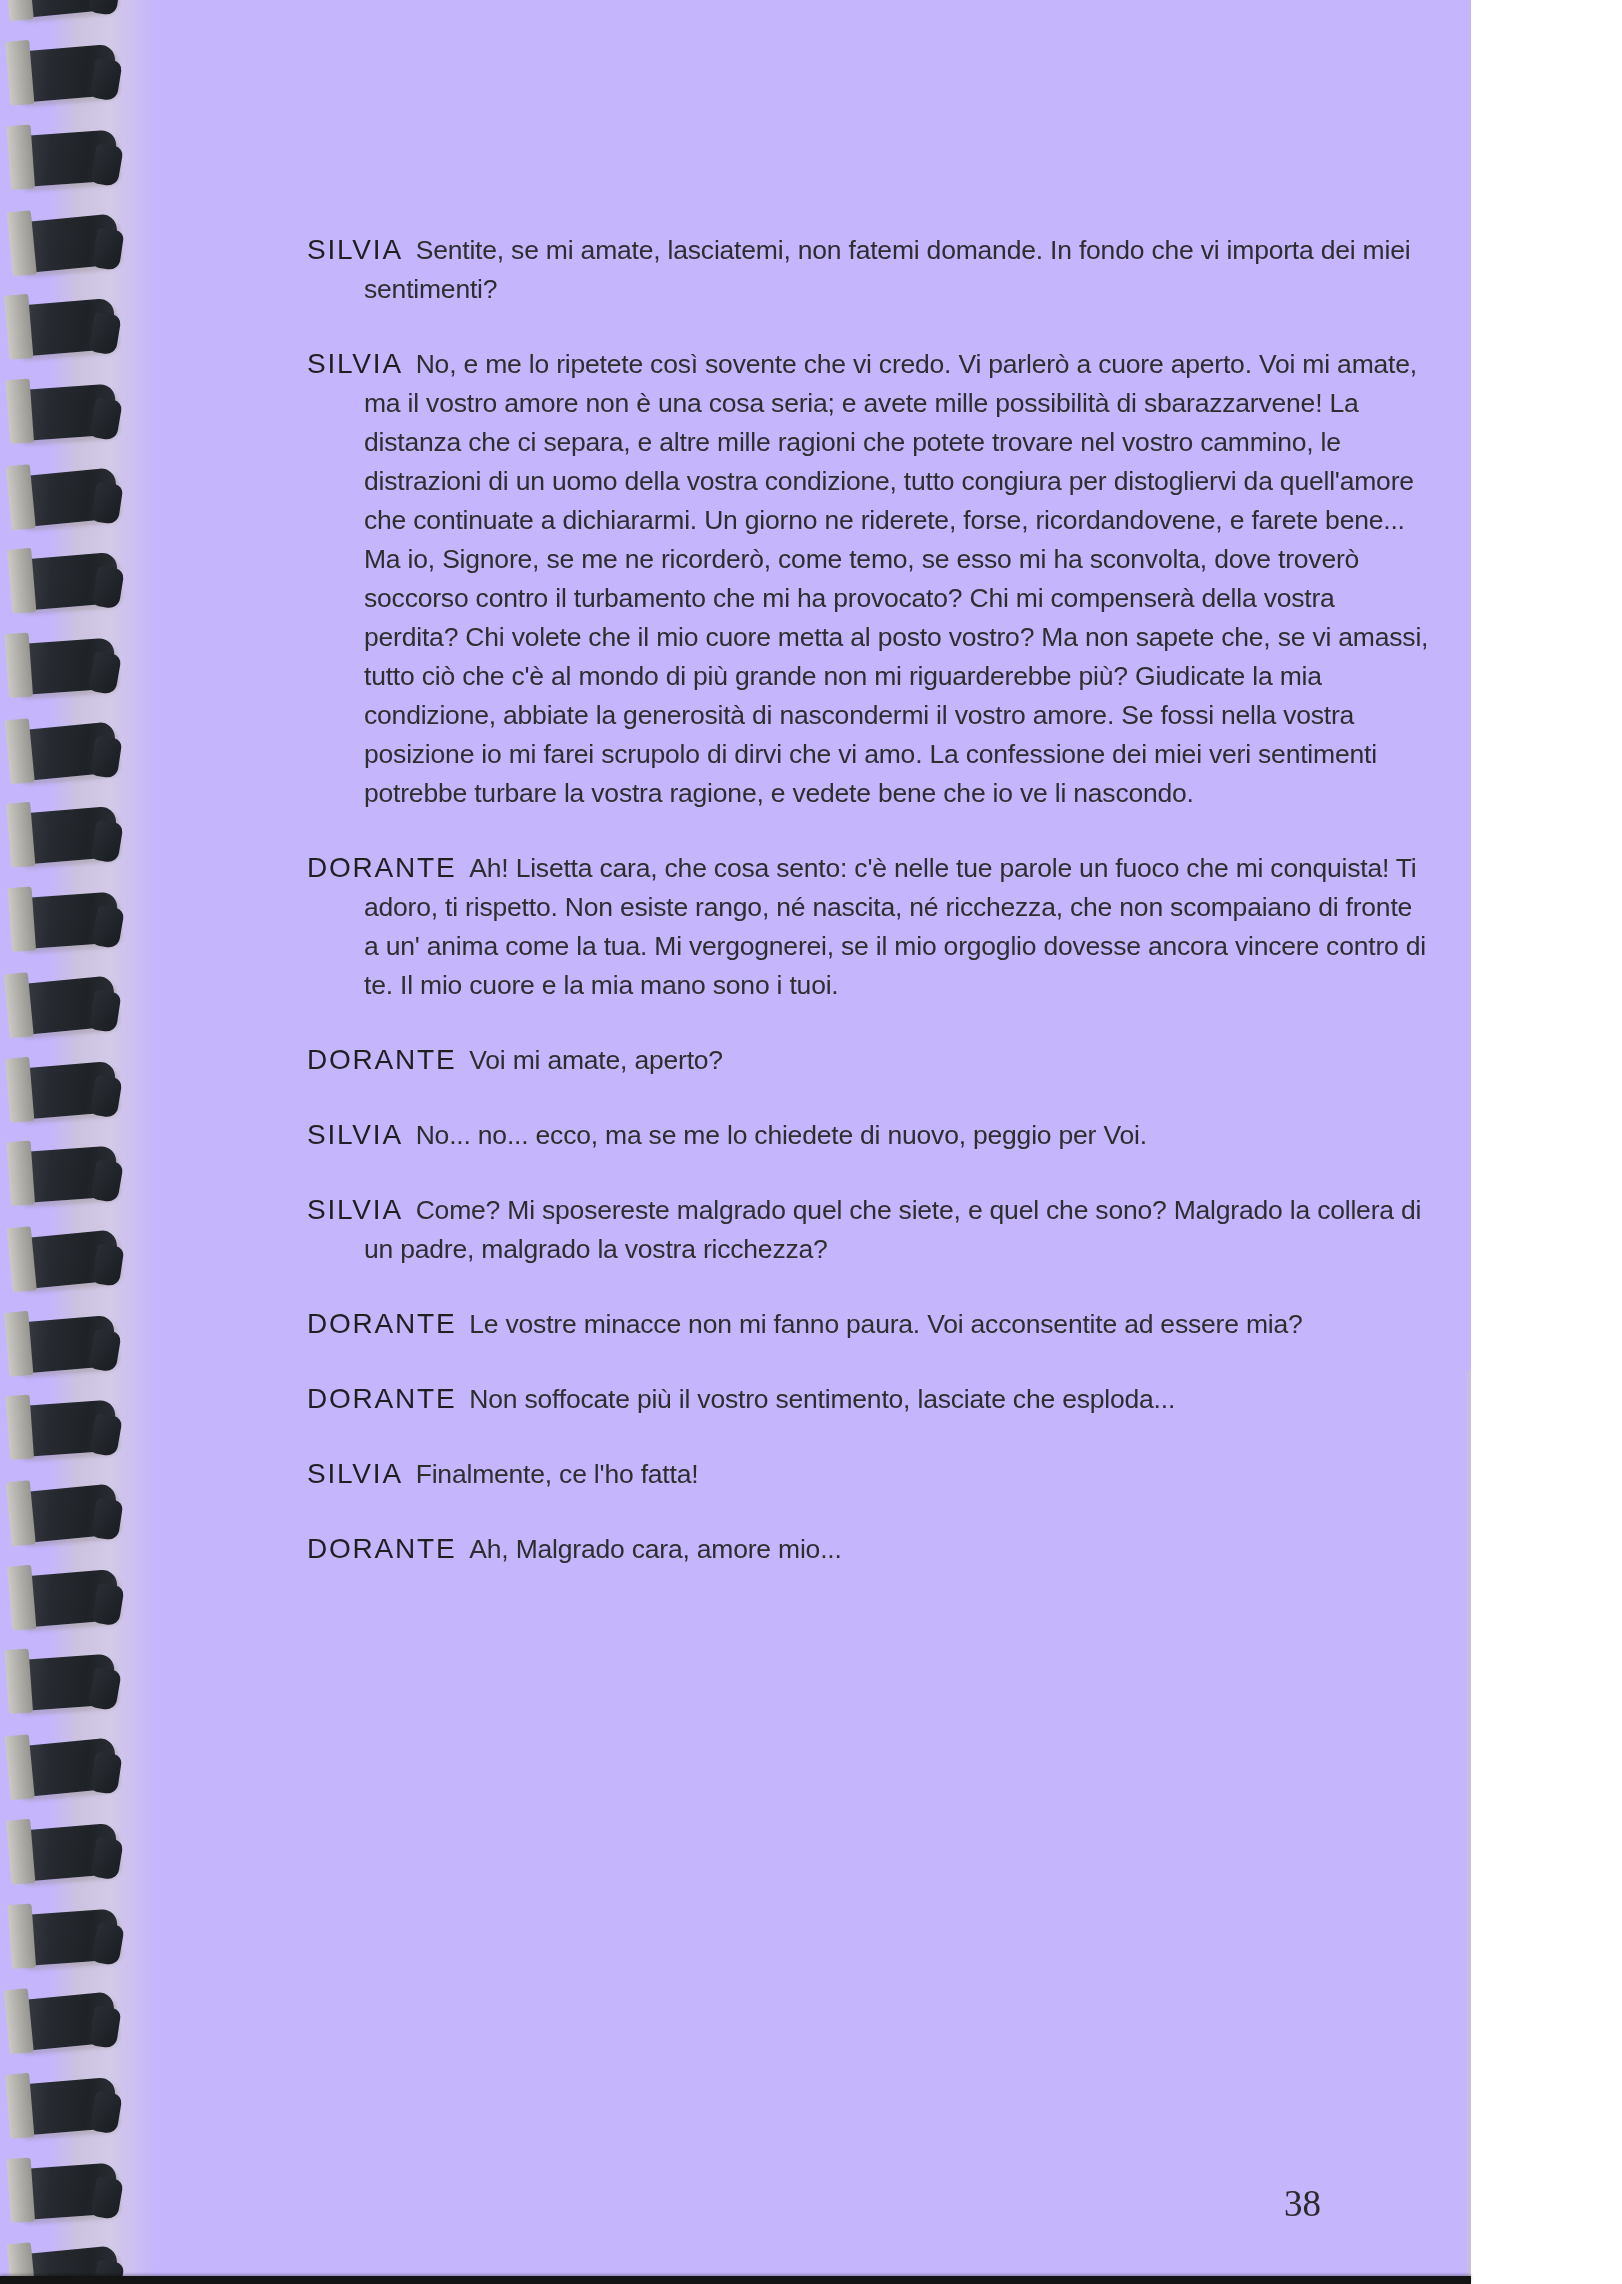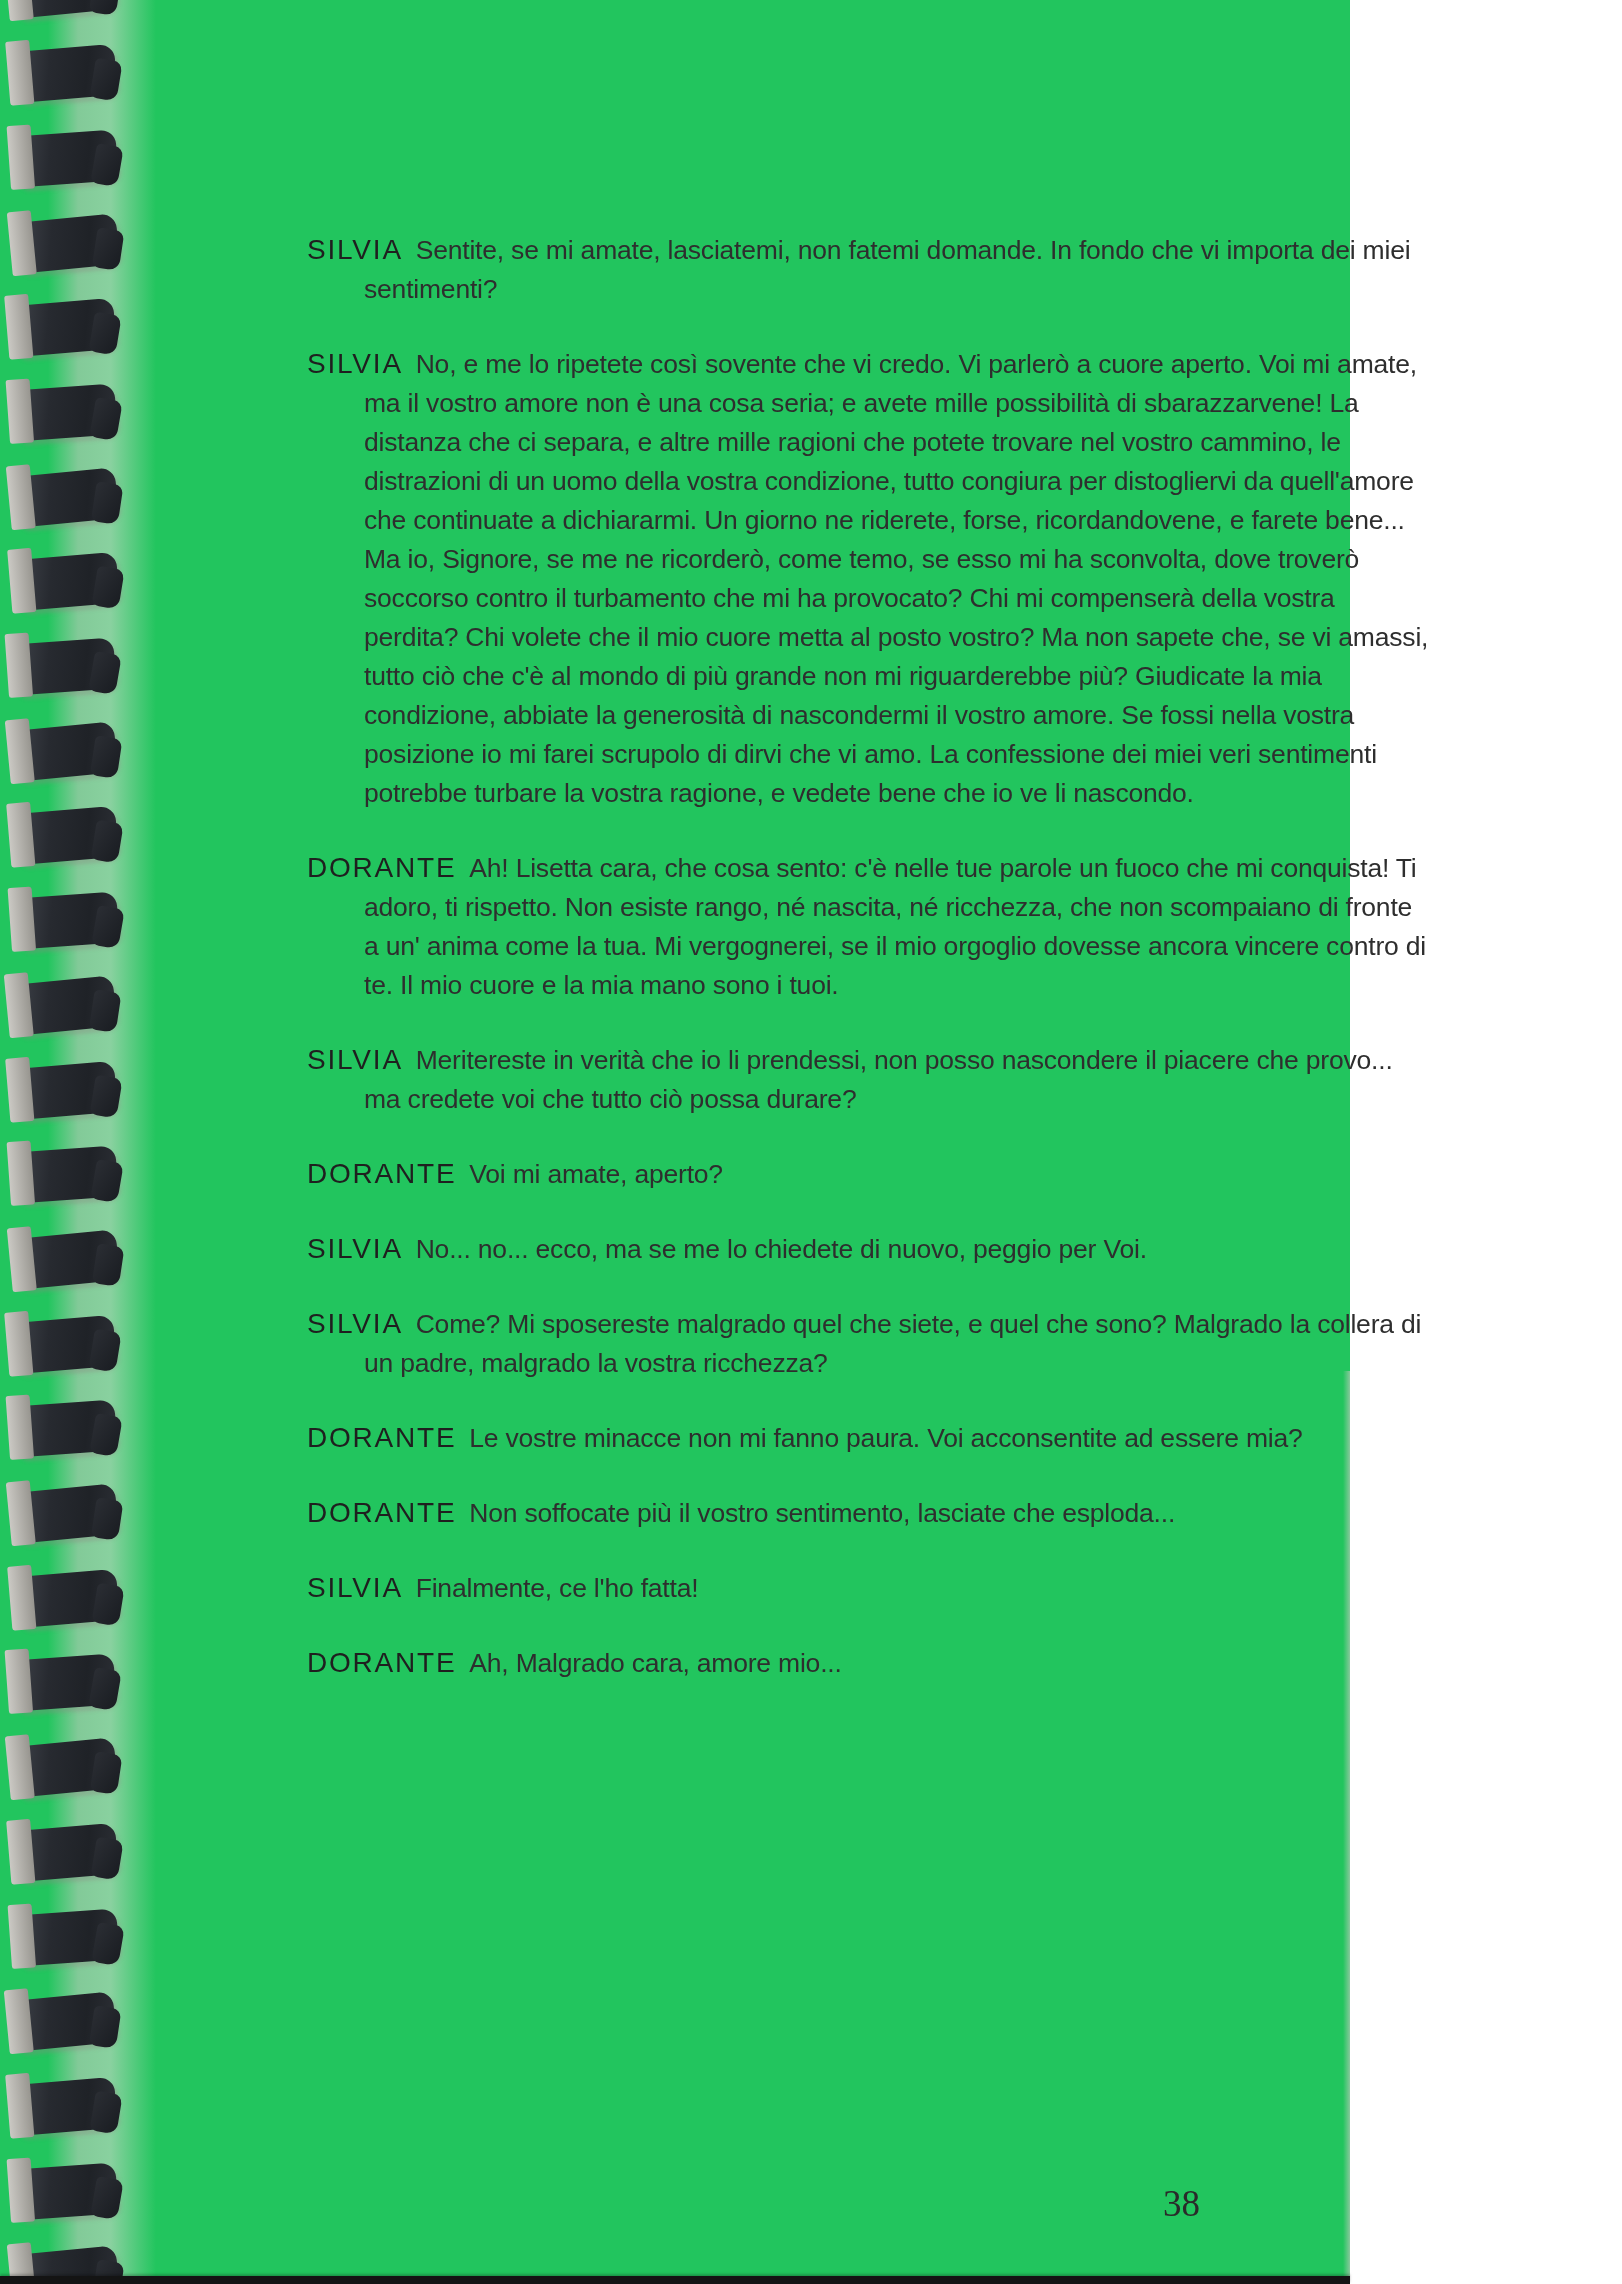--- a/index.html
+++ b/index.html
@@ -5,23 +5,23 @@
   html, body {
     margin: 0;
     padding: 0;
     width: 1623px;
     height: 2284px;
     overflow: hidden;
     background: #ffffff;
   }
   .page {
     position: relative;
-    width: 1350px;
+    width: 1471px;
     height: 2284px;
-    background: #22c55e;
+    background: #c4b5fd;
     font-family: "Liberation Sans", "DejaVu Sans", sans-serif;
     color: #2e2e2e;
   }
 
   
   .spine {
     position: absolute;
     left: 48px;
     top: 0;
     width: 108px;
@@ -153,21 +153,20 @@
       <div class="tooth" style="top: 1996px; left: 12.8px; transform: rotate(-5.5deg);"></div>
       <div class="tooth" style="top: 2081px; left: 13.7px; transform: rotate(-4.8deg);"></div>
       <div class="tooth" style="top: 2166px; left: 14.6px; transform: rotate(-4.1deg);"></div>
       <div class="tooth" style="top: 2250px; left: 15.5px; transform: rotate(-5.5deg);"></div>
     </div>
 
   <div class="content">
     <p class="speech"><span class="speaker">SILVIA</span><span>Sentite, se mi amate, lasciatemi, non fatemi domande. In fondo che vi importa dei miei sentimenti?</span></p>
     <p class="speech"><span class="speaker">SILVIA</span><span>No, e me lo ripetete così sovente che vi credo. Vi parlerò a cuore aperto. Voi mi amate, ma il vostro amore non è una cosa seria; e avete mille possibilità di sbarazzarvene! La distanza che ci separa, e altre mille ragioni che potete trovare nel vostro cammino, le distrazioni di un uomo della vostra condizione, tutto congiura per distogliervi da quell'amore che continuate a dichiararmi. Un giorno ne riderete, forse, ricordandovene, e farete bene... Ma io, Signore, se me ne ricorderò, come temo, se esso mi ha sconvolta, dove troverò soccorso contro il turbamento che mi ha provocato? Chi mi compenserà della vostra perdita? Chi volete che il mio cuore metta al posto vostro? Ma non sapete che, se vi amassi, tutto ciò che c'è al mondo di più grande non mi riguarderebbe più? Giudicate la mia condizione, abbiate la generosità di nascondermi il vostro amore. Se fossi nella vostra posizione io mi farei scrupolo di dirvi che vi amo. La confessione dei miei veri sentimenti potrebbe turbare la vostra ragione, e vedete bene che io ve li nascondo.</span></p>
     <p class="speech"><span class="speaker">DORANTE</span><span>Ah! Lisetta cara, che cosa sento: c'è nelle tue parole un fuoco che mi conquista! Ti adoro, ti rispetto. Non esiste rango, né nascita, né ricchezza, che non scompaiano di fronte a un' anima come la tua. Mi vergognerei, se il mio orgoglio dovesse ancora vincere contro di te. Il mio cuore e la mia mano sono i tuoi.</span></p>
-    <p class="speech"><span class="speaker">SILVIA</span><span>Meritereste in verità che io li prendessi, non posso nascondere il piacere che provo... ma credete voi che tutto ciò possa durare?</span></p>
     <p class="speech"><span class="speaker">DORANTE</span><span>Voi mi amate, aperto?</span></p>
     <p class="speech"><span class="speaker">SILVIA</span><span>No... no... ecco, ma se me lo chiedete di nuovo, peggio per Voi.</span></p>
     <p class="speech"><span class="speaker">SILVIA</span><span>Come? Mi sposereste malgrado quel che siete, e quel che sono? Malgrado la collera di un padre, malgrado la vostra ricchezza?</span></p>
     <p class="speech"><span class="speaker">DORANTE</span><span>Le vostre minacce non mi fanno paura. Voi acconsentite ad essere mia?</span></p>
     <p class="speech"><span class="speaker">DORANTE</span><span>Non soffocate più il vostro sentimento, lasciate che esploda...</span></p>
     <p class="speech"><span class="speaker">SILVIA</span><span>Finalmente, ce l'ho fatta!</span></p>
     <p class="speech"><span class="speaker">DORANTE</span><span>Ah, Malgrado cara, amore mio...</span></p>
   </div>
 
   <div class="page-number">38</div>

